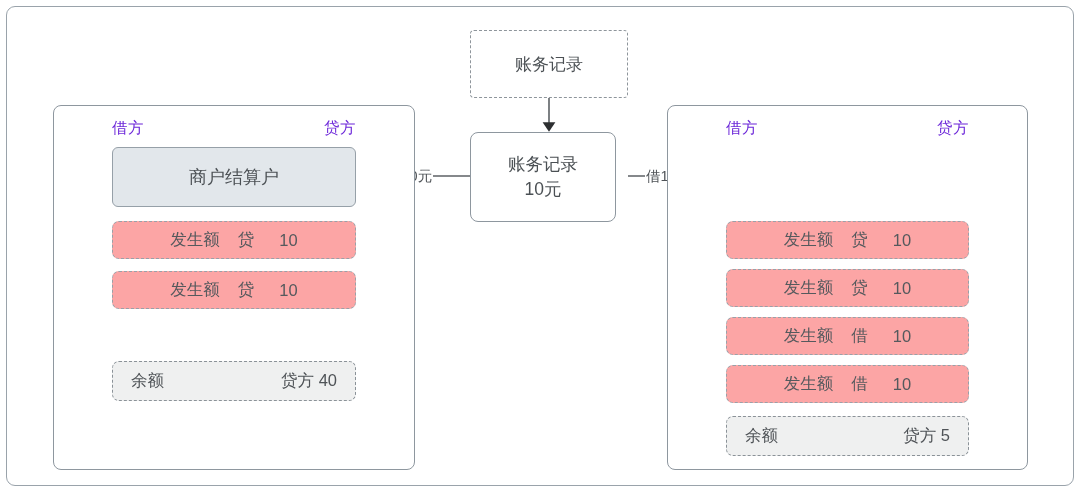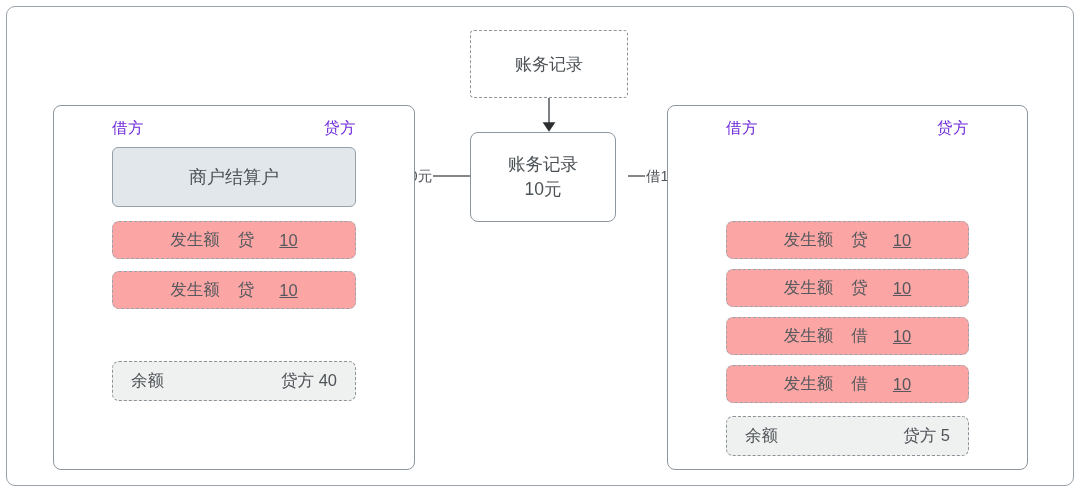--- a/index.html
+++ b/index.html
@@ -92,21 +92,21 @@
     background: #fca5a5;
     height: 38px;
     display: flex;
     align-items: center;
     justify-content: center;
     font-size: 16.5px;
     color: #55595d;
   }
   .row-box .rb-label { }
   .row-box .rb-dir { margin-left: 18px; }
-  .row-box .rb-amt { margin-left: 25px; text-decoration: underline; }
+  .row-box .rb-amt { margin-left: 25px; }
 
   .balance-box {
     position: absolute;
     left: 58px;
     right: 58px;
     box-sizing: border-box;
     border: 1.8px dashed #8b9298;
     border-radius: 7px;
     background: #eff0f0;
     height: 40px;

